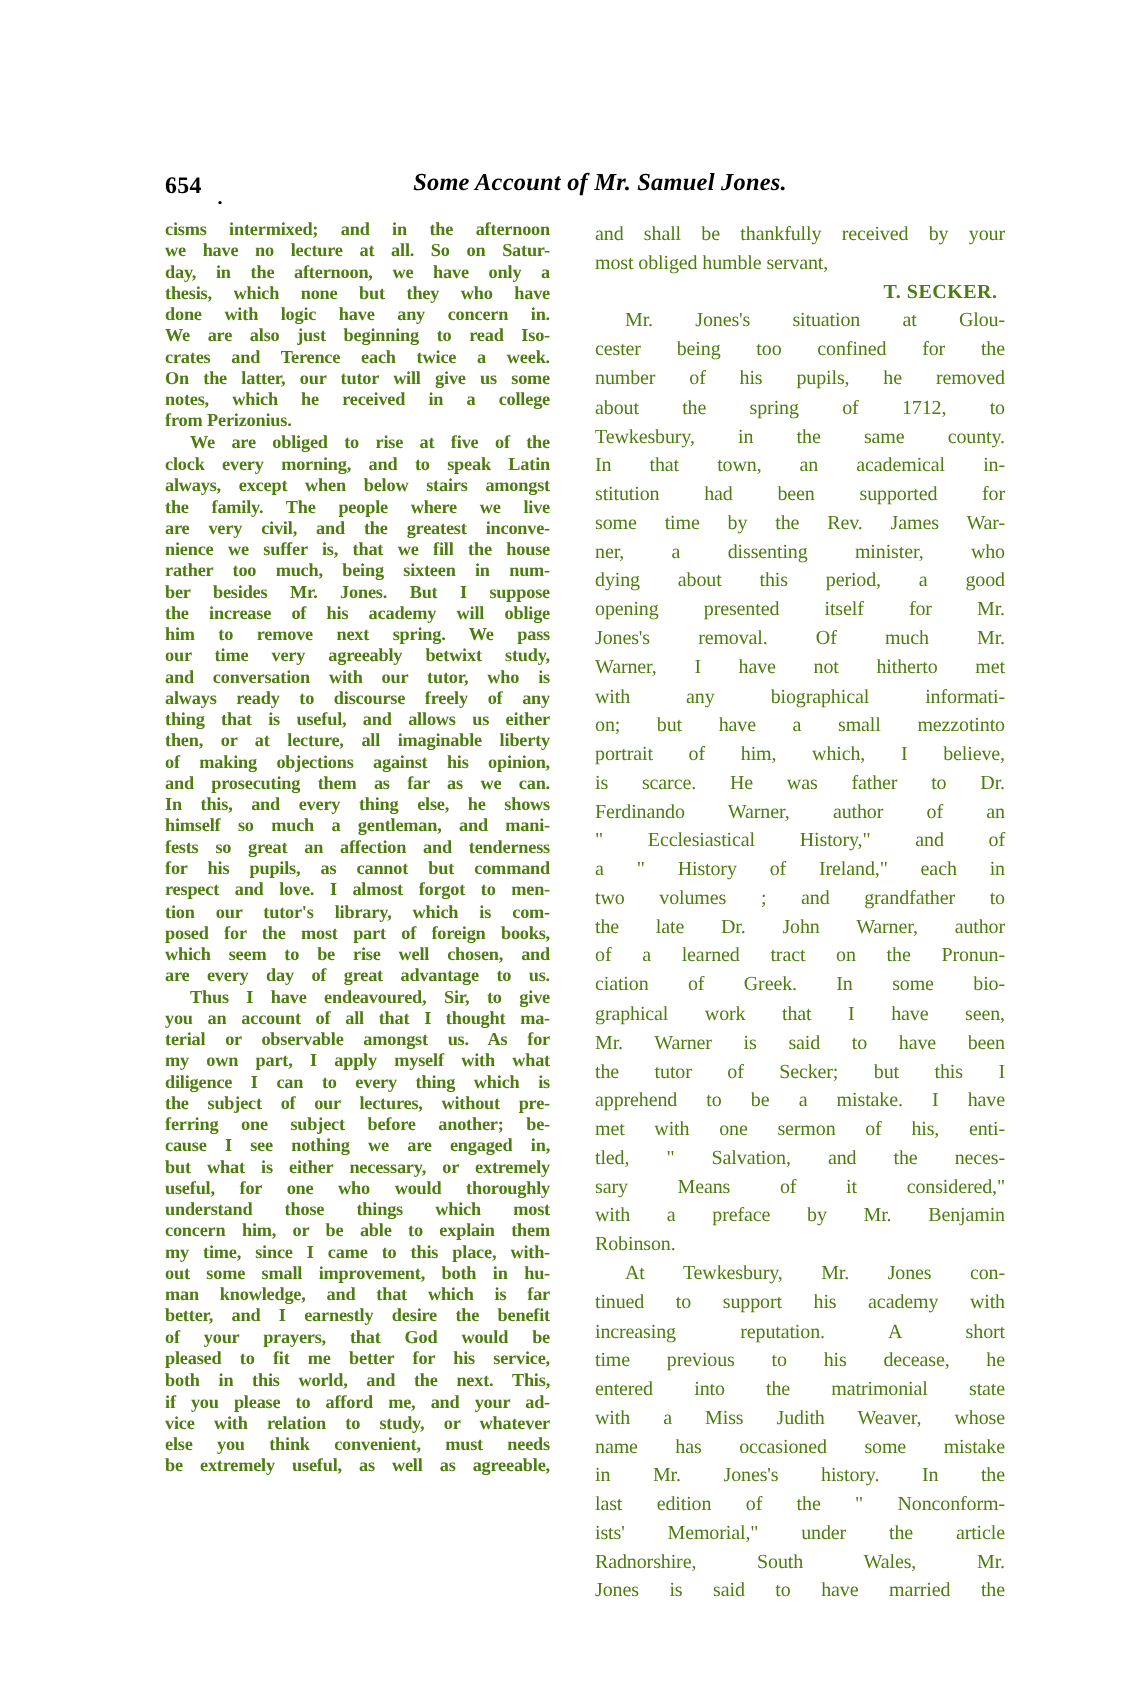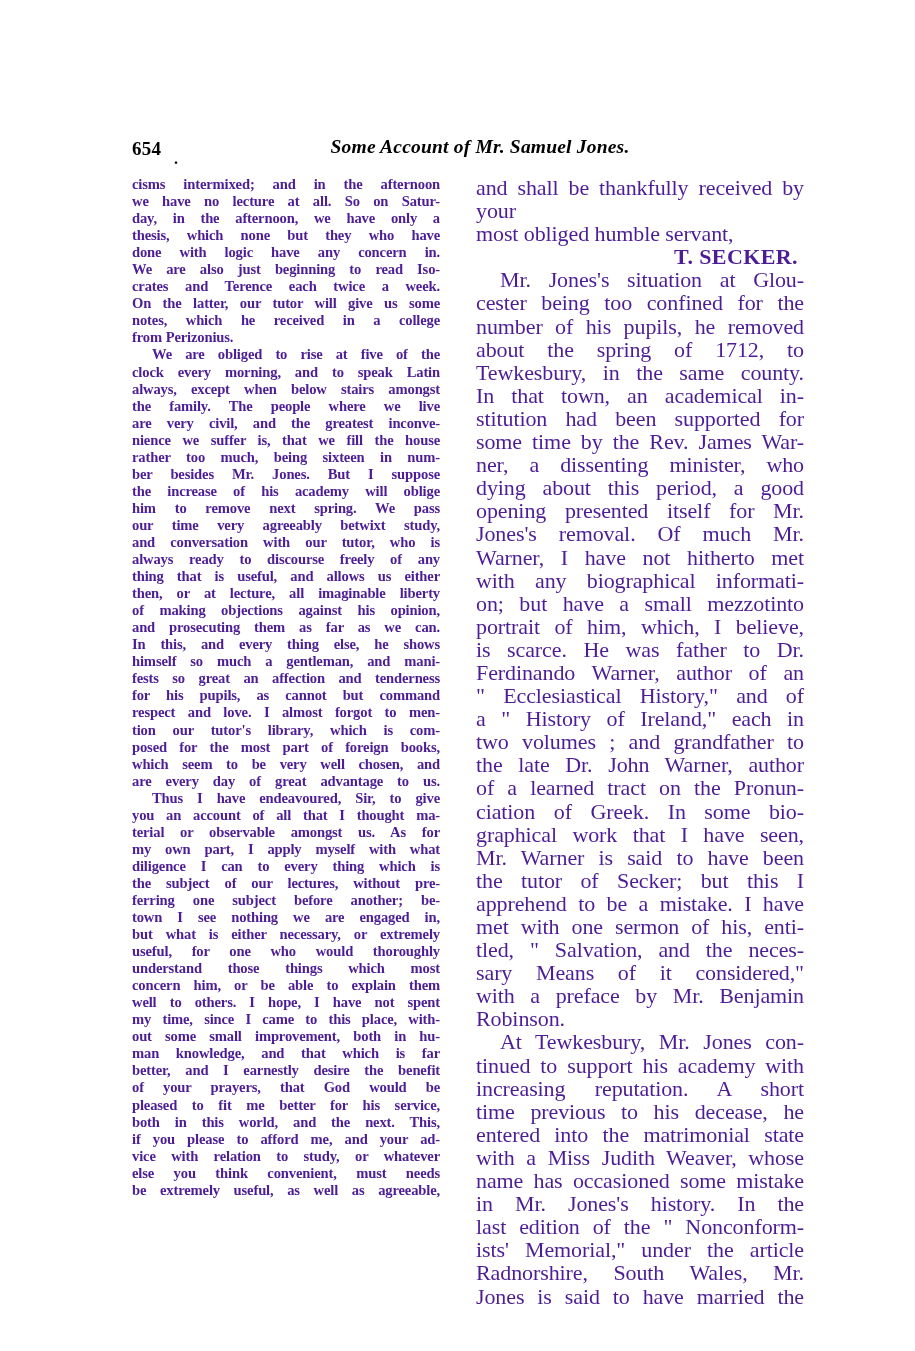--- a/index.html
+++ b/index.html
@@ -96,21 +96,21 @@
     width: 20px;
   }
   .col-left p.last-line {
     text-align-last: justify;
   }
 
   
   .col-right p {
     margin: 0;
     font-family: "Liberation Serif", "DejaVu Serif", serif;
-    font-size: 22px;
+    font-size: 16px;
     font-weight: normal;
     line-height: 23.1px;
     text-align: justify;
     text-align-last: justify;
     letter-spacing: -0.1px;
   }
   .col-right p.indent::before {
     content: "";
     display: inline-block;
     width: 24px;
@@ -121,21 +121,21 @@
   }
   .col-right p.signature {
     text-align: right;
     text-align-last: right;
     font-weight: bold;
     letter-spacing: 0.4px;
     padding-right: 6px;
   }
 
   
-  .col-left, .col-right { color: #4c1d95; }
+  .col-left, .col-right { color: #4d7c0f; }
 </style>
 </head>
 <body>
 
 <div class="page">
 
   <div class="running-head">
     <span class="folio">654</span>
     <span class="folio-dot">.</span>
     <span class="head-title">Some Account of Mr. Samuel Jones.</span>
@@ -173,36 +173,35 @@
       <p>then, or at lecture, all imaginable liberty</p>
       <p>of making objections against his opinion,</p>
       <p>and prosecuting them as far as we can.</p>
       <p>In this, and every thing else, he shows</p>
       <p>himself so much a gentleman, and mani-</p>
       <p>fests so great an affection and tenderness</p>
       <p>for his pupils, as cannot but command</p>
       <p>respect and love.  I almost forgot to men-</p>
       <p>tion our tutor's library, which is com-</p>
       <p>posed for the most part of foreign books,</p>
-      <p>which seem to be very well chosen, and</p>
+      <p>which seem to be rise well chosen, and</p>
       <p>are every day of great advantage to us.</p>
 
       <p class="indent">Thus I have endeavoured, Sir, to give</p>
       <p>you an account of all that I thought ma-</p>
       <p>terial or observable amongst us.  As for</p>
       <p>my own part, I apply myself with what</p>
       <p>diligence I can to every thing which is</p>
       <p>the subject of our lectures, without pre-</p>
       <p>ferring one subject before another; be-</p>
-      <p>town I see nothing we are engaged in,</p>
+      <p>cause I see nothing we are engaged in,</p>
       <p>but what is either necessary, or extremely</p>
       <p>useful, for one who would thoroughly</p>
       <p>understand those things which most</p>
       <p>concern him, or be able to explain them</p>
-      <p>well to others.  I hope, I have not spent</p>
       <p>my time, since I came to this place, with-</p>
       <p>out some small improvement, both in hu-</p>
       <p>man knowledge, and that which is far</p>
       <p>better, and I earnestly desire the benefit</p>
       <p>of your prayers, that God would be</p>
       <p>pleased to fit me better for his service,</p>
       <p>both in this world, and the next.  This,</p>
       <p>if you please to afford me, and your ad-</p>
       <p>vice with relation to study, or whatever</p>
       <p>else you think convenient, must needs</p>

